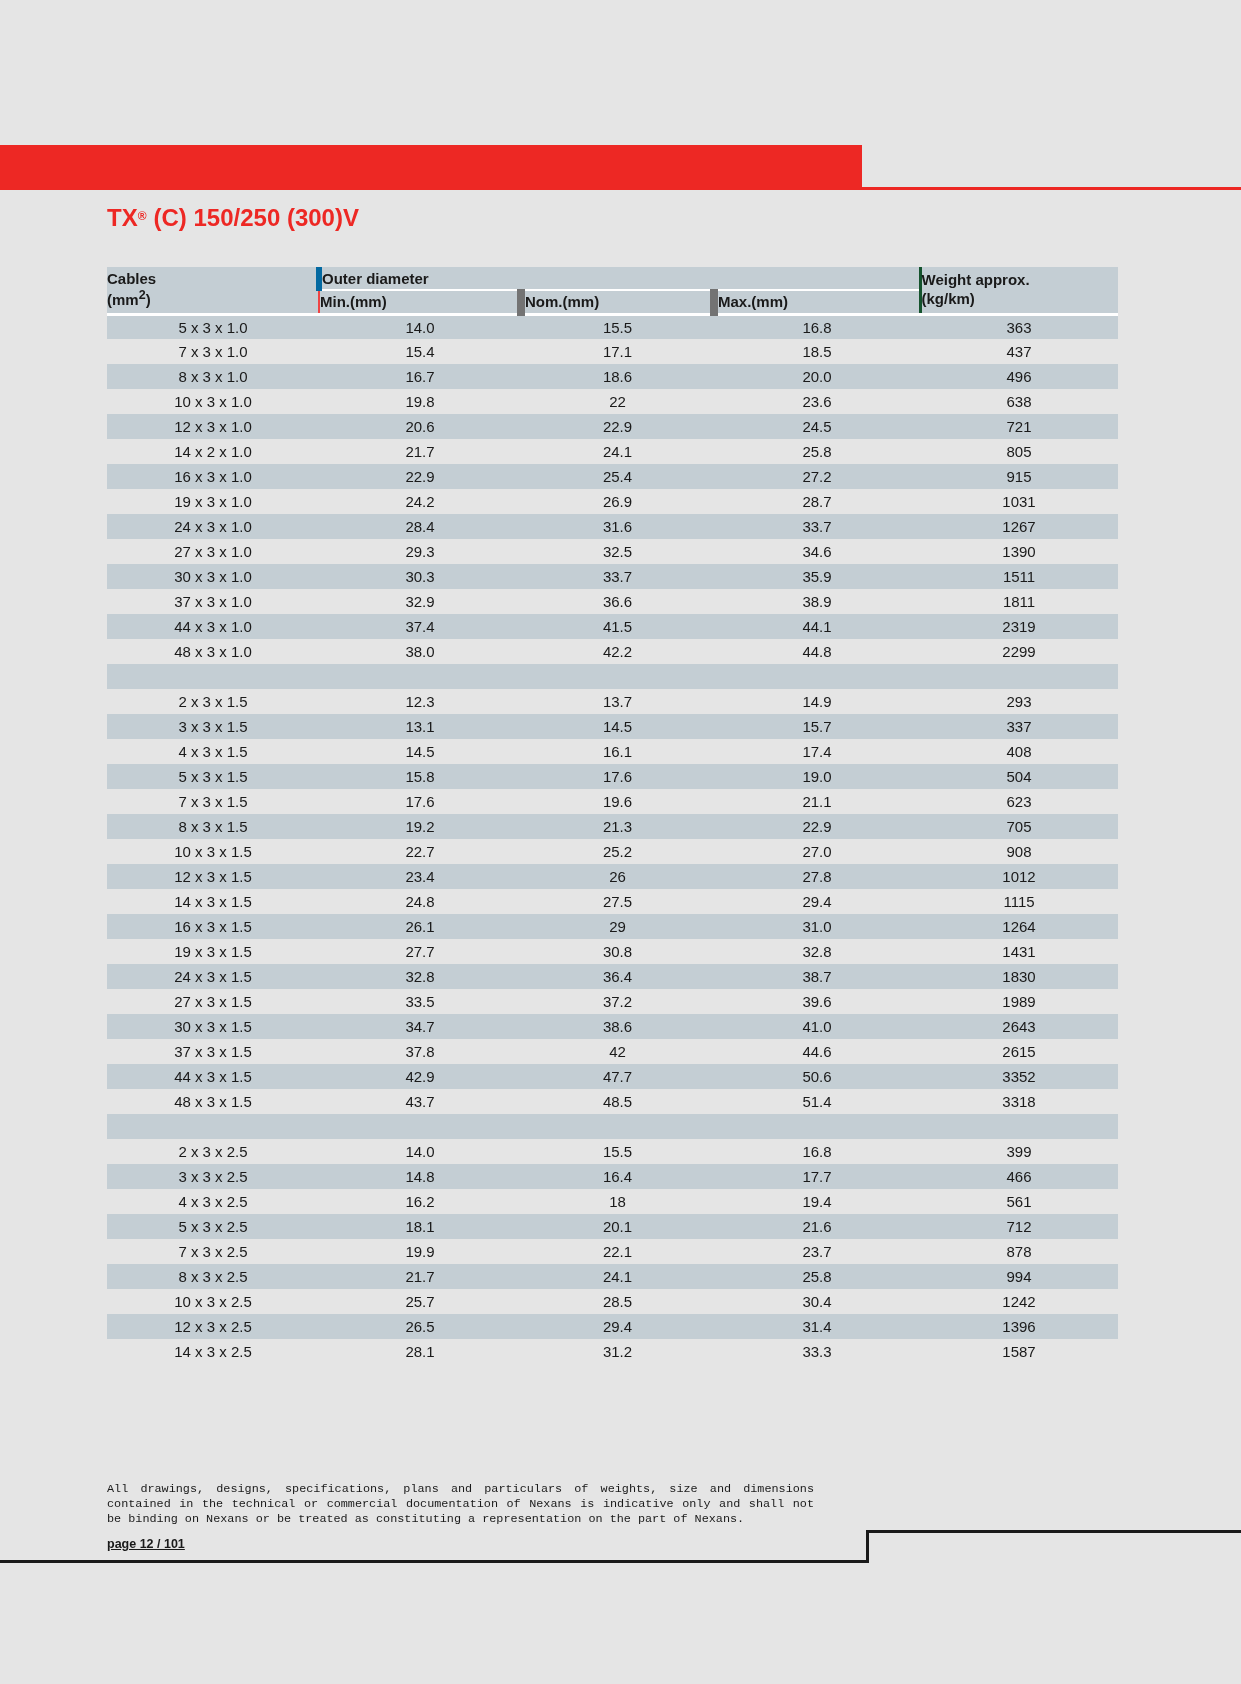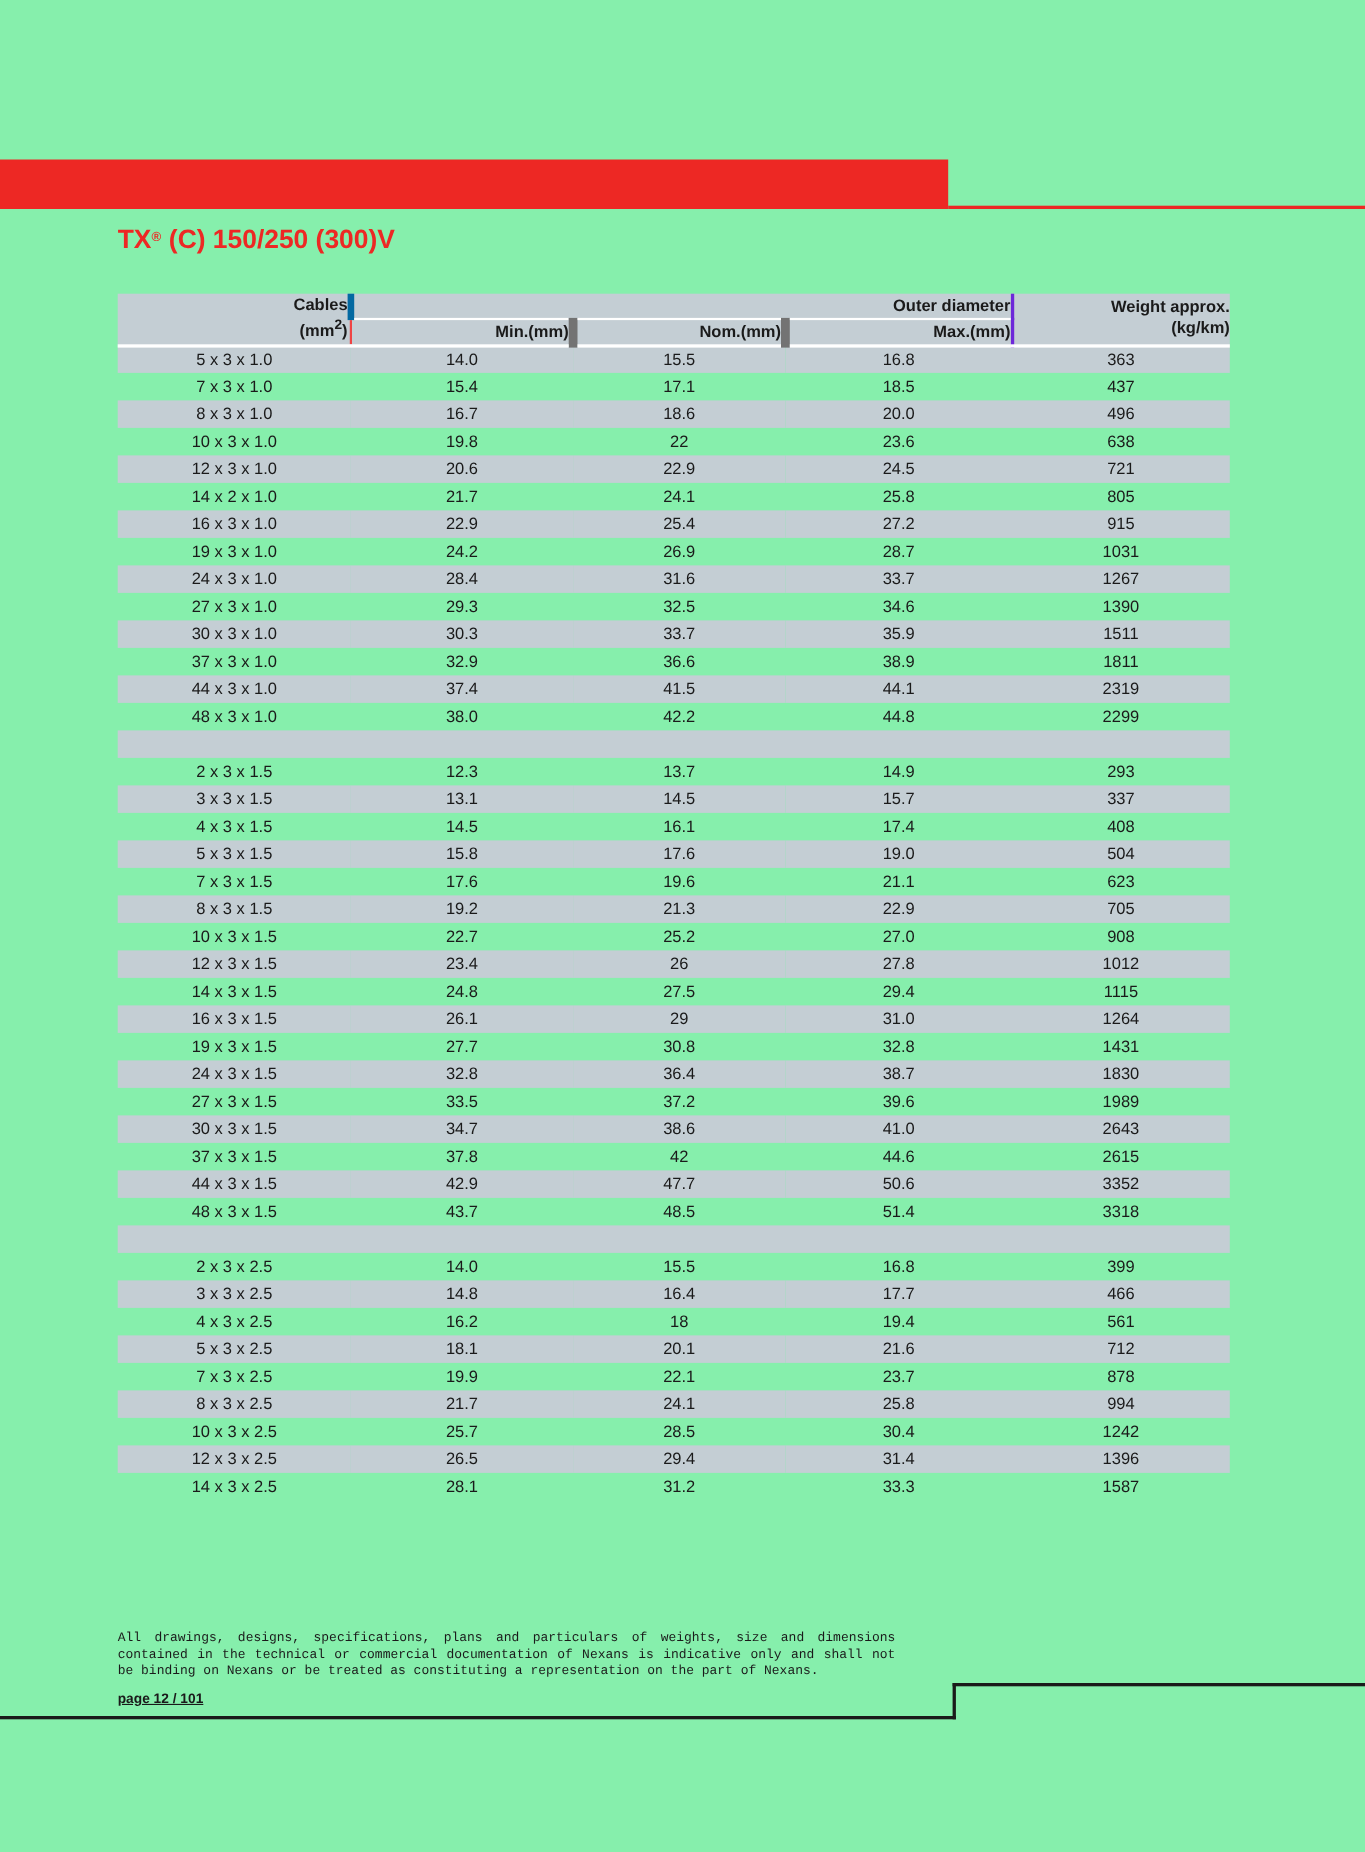--- a/index.html
+++ b/index.html
@@ -3,39 +3,39 @@
 <meta charset="utf-8">
 <style>
   :root{
     --accent:#ED2824;
     --stripe:#c4ced4;
     --ink:#1a1a1a;
   }
   *{box-sizing:border-box;margin:0;padding:0;}
   html,body{background:#ffffff;}
   body{font-family:"Liberation Sans","DejaVu Sans",sans-serif;color:var(--ink);}
-  .page{position:relative;width:1241px;height:1684px;background:#86efac;overflow:hidden;}
+  .page{position:relative;width:1241px;height:1684px;background:#e5e5e5;overflow:hidden;}
 
   
   .red-bar{position:absolute;left:0;top:145px;width:862px;height:45px;background:var(--accent);}
   .red-line{position:absolute;left:862px;top:187px;right:0;height:3px;background:var(--accent);}
 
   
   .doc-title{position:absolute;left:107px;top:204px;font-size:24px;font-weight:bold;color:var(--accent);letter-spacing:0;}
   .doc-title sup{font-size:12px;vertical-align:6px;}
   .doc-title .suffix{margin-left:7px;}
 
   
   .tbl-wrap{position:absolute;left:107px;top:267px;width:1011px;}
   table{width:100%;border-collapse:collapse;table-layout:fixed;}
   col.c0{width:212px}col.c1{width:202px}col.c2{width:193px}col.c3{width:206px}col.c4{width:198px}
-  th{background:var(--stripe);font-size:15px;font-weight:bold;text-align:right;color:var(--ink);padding-left:46px;}
+  th{background:var(--stripe);font-size:15px;font-weight:bold;text-align:left;color:var(--ink);}
   thead th{border-bottom:3px solid #fff;}
   th.h-outer{border-left:6px solid #0369a1;border-bottom:2px solid #fff;height:23px;}
-  th.h-weight{border-left:3px solid #6d28d9;line-height:1.25;}
+  th.h-weight{border-left:3px solid #14532d;line-height:1.25;}
   th.h-cables{line-height:1.25;}
   th.h-sub{border-left:8px solid #737373;height:24px;}
   th.h-sub.first{border-left:2px solid #ef4444;}
   td{font-size:15px;text-align:center;height:25px;padding:0;}
   tbody tr:nth-child(odd) td{background:var(--stripe);}
   tbody tr.sep td{height:25px;}
 
   
   .disclaimer{position:absolute;left:107px;top:1482px;width:707px;font-size:11.8px;line-height:1.27;text-align:justify;color:var(--ink);font-family:Liberation Mono, monospace;}
   .page-num{position:absolute;left:107px;top:1537px;font-size:12.5px;font-weight:bold;color:var(--ink);text-decoration:underline;}

